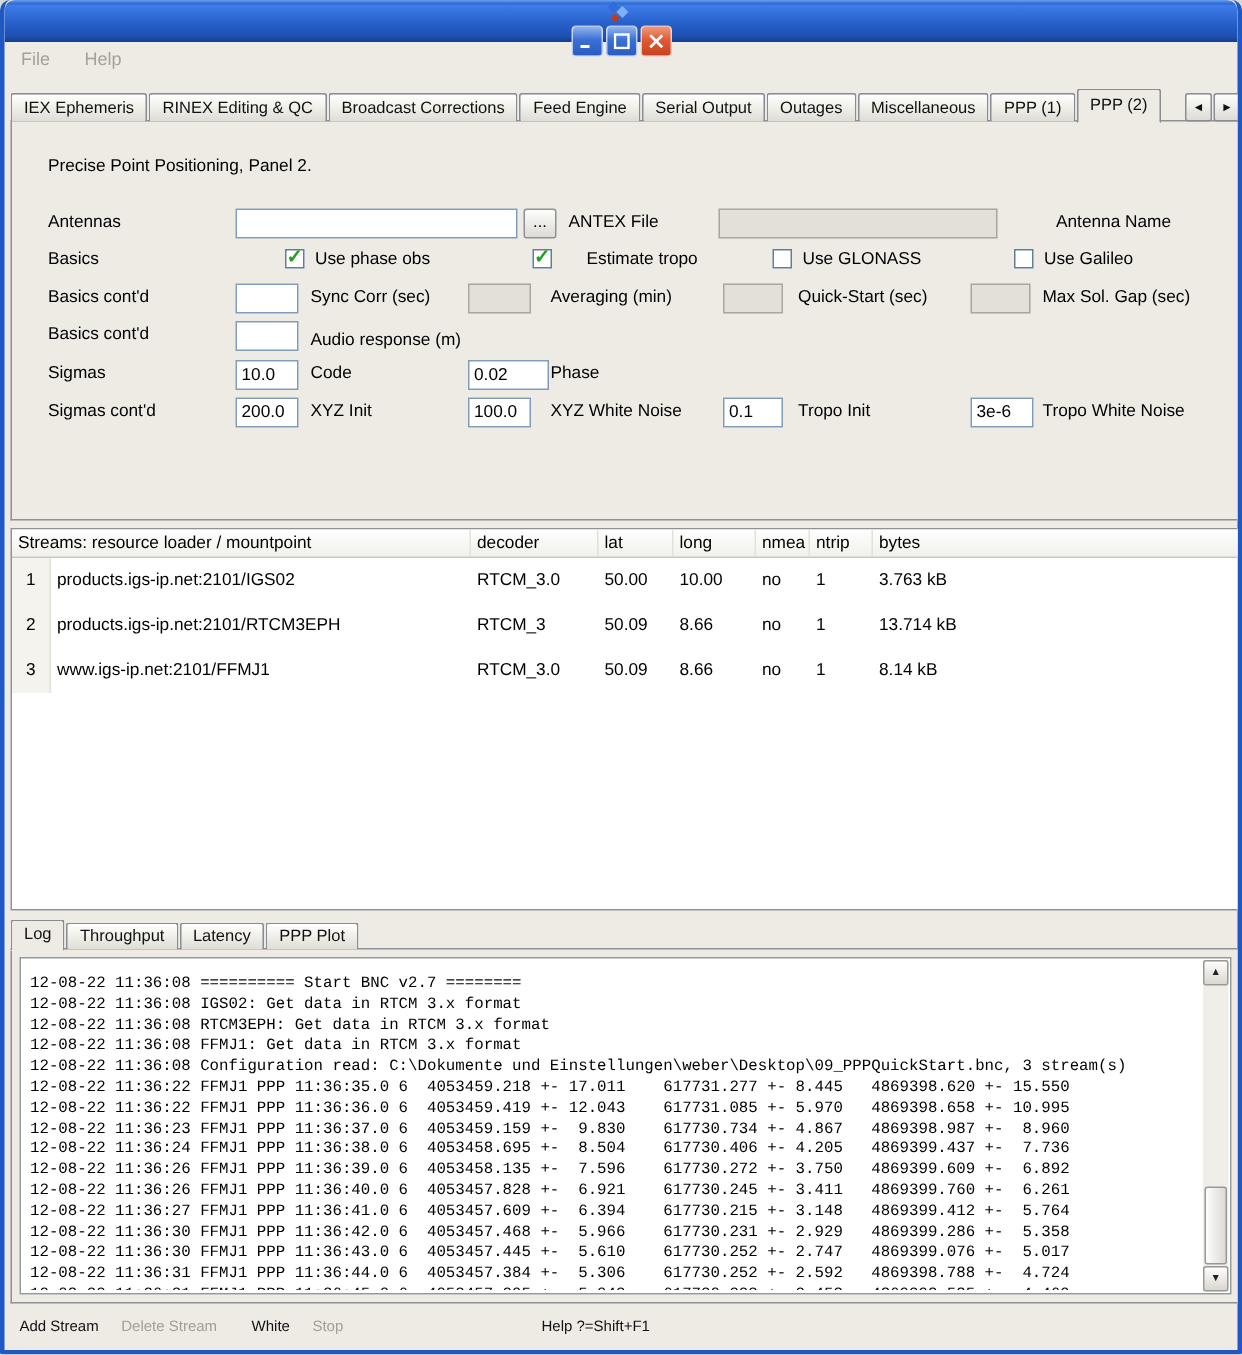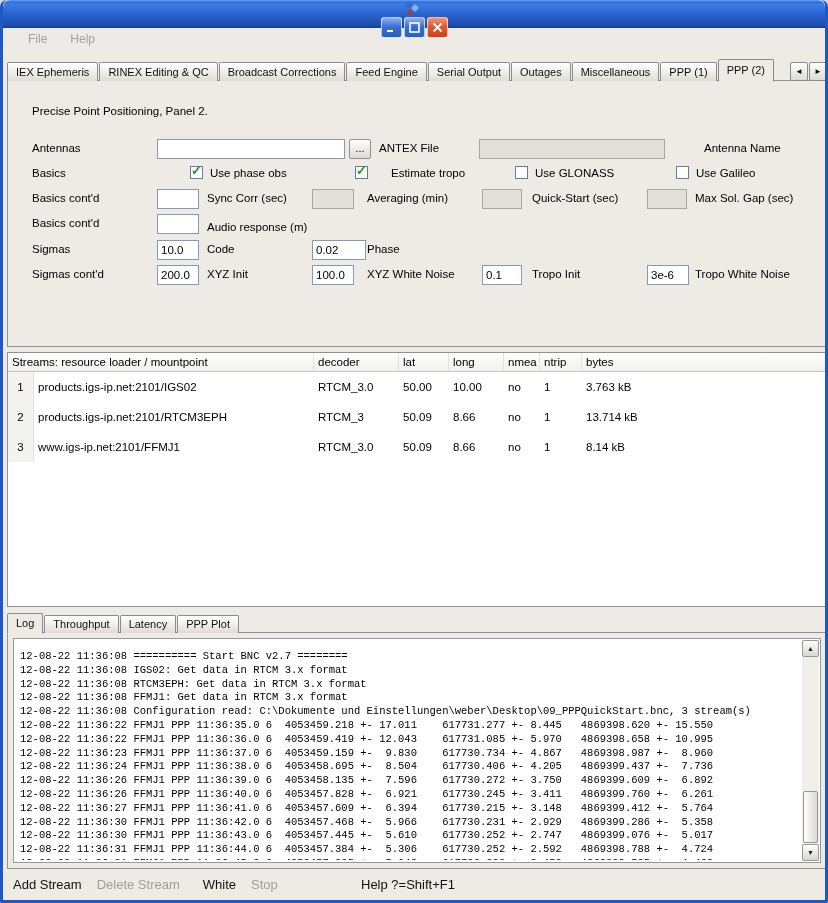--- a/index.html
+++ b/index.html
@@ -16,21 +16,21 @@
   .app-icon{width:17px;height:17px;margin-right:5px;flex:0 0 auto;}
   .title-text{color:#fff;font-weight:bold;font-size:12.5px;text-shadow:1px 1px 1px #163a80;flex:1;
     white-space:nowrap;overflow:hidden;}
   .win-controls{display:flex;gap:2px;}
   .wbtn{width:21px;height:21px;border-radius:3px;border:1px solid rgba(255,255,255,.65);
     display:flex;align-items:center;justify-content:center;}
   .wbtn.min,.wbtn.max{background:linear-gradient(to bottom,#8fb4f0 0%,#3b6fd4 45%,#2a5cc0 100%);}
   .wbtn.close{background:linear-gradient(to bottom,#f0967a 0%,#e05a34 45%,#c6431f 100%);}
   
   .menubar{position:absolute;left:0;top:28px;width:100%;height:22px;display:flex;align-items:center;
-    padding-left:23px;gap:19px;font-size:12px;color:#a3a39a;}
+    padding-left:9px;gap:19px;font-size:12px;color:#a3a39a;}
   .menu-item{padding:2px 2px;}
   
   .tabbar{position:absolute;left:4px;top:58px;width:820px;height:23px;display:flex;align-items:flex-end;}
   .tabbar::after{content:"";position:absolute;left:0;right:0;bottom:0;height:1px;background:#8e9294;z-index:1;}
   .tab{position:relative;height:19px;padding:0 8px;font-size:11px;line-height:18px;white-space:nowrap;
     background:linear-gradient(to bottom,#ffffff 0%,#f1f0ea 45%,#dddcd5 100%);
     border:1px solid #898c95;border-bottom:none;border-radius:2px 2px 0 0;margin-right:1px;z-index:2;color:#111;}
   .tab.selected{height:23px;line-height:21px;background:#edebe4;z-index:3;margin-bottom:-1px;
     border-bottom:1px solid #edebe4;}
   .tab-spacer{flex:1;}
@@ -81,21 +81,21 @@
   .vscroll{position:absolute;top:1px;right:1px;bottom:1px;width:17px;background:#f0eee8;}
   .sbtn{position:absolute;left:0;width:17px;height:17px;border:1px solid #9a9a94;border-radius:2px;
     background:linear-gradient(to bottom,#fdfdfc,#d9d7d0);display:flex;align-items:center;justify-content:center;
     font-size:7px;color:#222;}
   .sbtn.up{top:0;}
   .sbtn.down{bottom:0;}
   .sthumb{position:absolute;left:1px;right:1px;bottom:18px;height:52px;border:1px solid #98989a;border-radius:2px;
     background:linear-gradient(to right,#fdfdfd,#dcdad3);}
   
   .footer{position:absolute;left:0;top:869px;width:100%;height:31px;display:flex;align-items:center;
-    padding-left:10px;font-size:13px;color:#111;}
+    padding-left:10px;font-size:10px;color:#111;}
   .fbtn{margin-right:15px;white-space:nowrap;}
   .fbtn.wide{margin-right:23px;}
   .fbtn.disabled{color:#a0a099;}
   .help-label{position:absolute;left:358px;white-space:nowrap;}
 </style>
 </head>
 <body>
 
 <div class="window">
 

